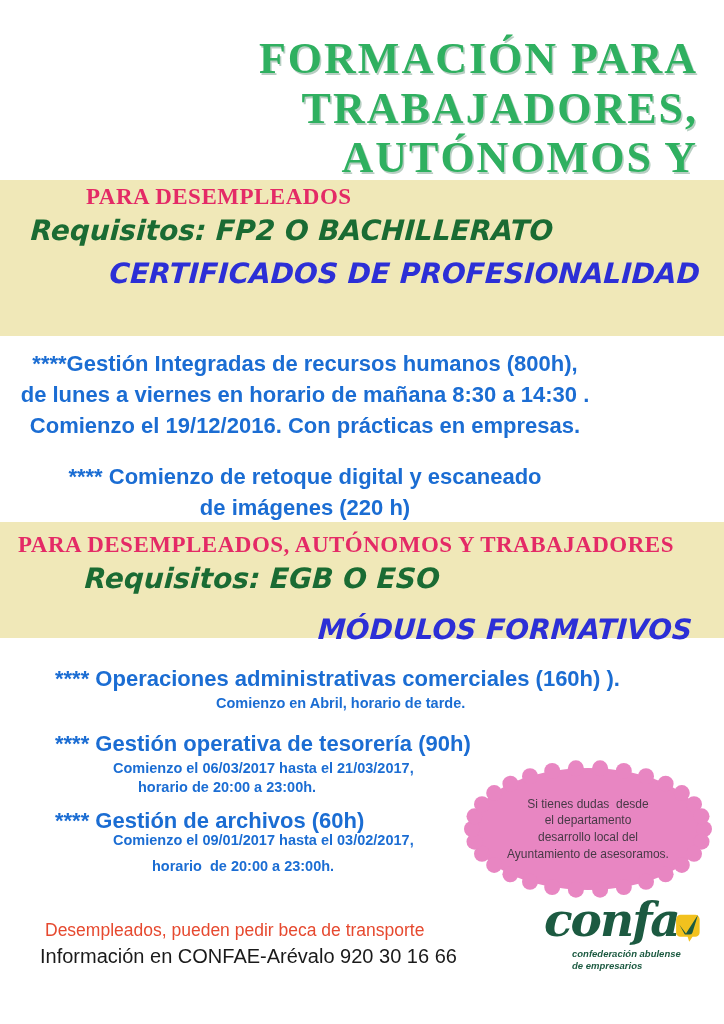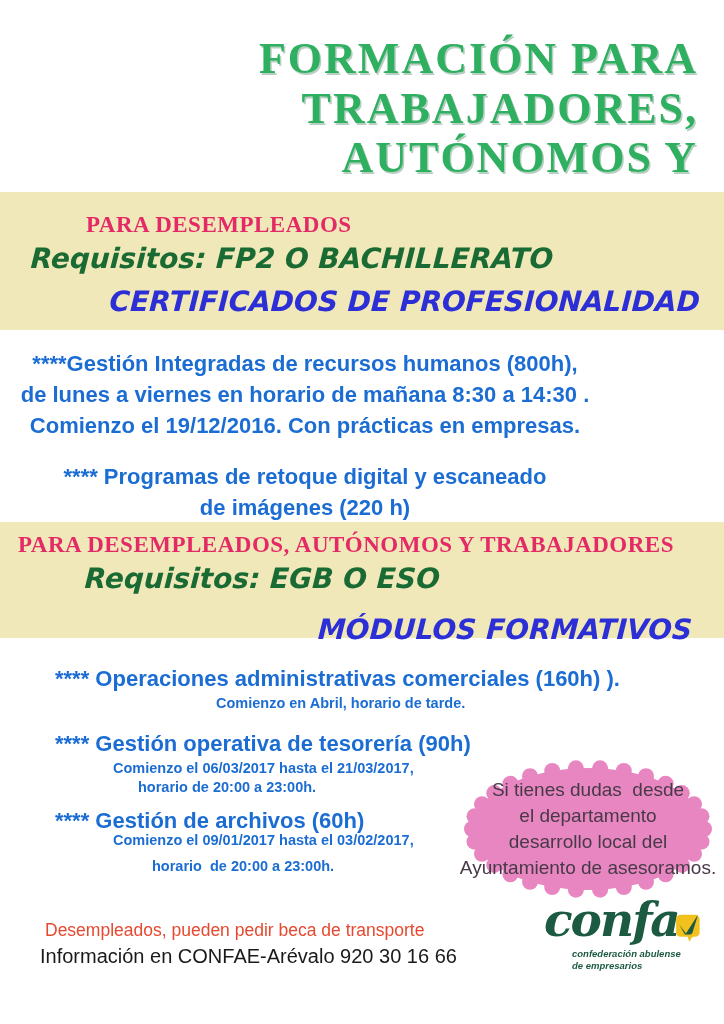--- a/index.html
+++ b/index.html
@@ -24,21 +24,21 @@
     color: #2fb060;
     text-shadow: 1.5px 1.5px 0 rgba(16, 94, 52, 0.30);
   }
 
   
   .section-box {
     left: 0; width: 724px;
     background: #f0e8b8;
     box-sizing: border-box;
   }
-  .box-1 { top: 192px; height: 138px; padding-top: 20px; }
+  .box-1 { top: 180px; height: 156px; padding-top: 4px; }
   .box-2 { top: 522px; height: 116px; padding-top: 10px; }
 
   .crimson-heading {
     font-family: "Liberation Serif", serif;
     font-weight: 700;
     font-size: 23px;
     letter-spacing: 0.5px;
     color: #e42a66;
   }
   .box-1 .crimson-heading { margin-left: 86px; }
@@ -92,21 +92,21 @@
     white-space: pre;
   }
 
   
   .bubble-svg { left: 458px; top: 754px; }
   .bubble-text {
     left: 470px; top: 768px; width: 236px; height: 122px;
     display: flex; flex-direction: column;
     align-items: center; justify-content: center;
     color: #473946;
-    font-size: 19px;
+    font-size: 12px;
     line-height: 1.38;
     text-align: center;
   }
   .bubble-text div { white-space: pre; }
 
   
   .beca-note { top: 920px; left: 45px; color: #e6492f; font-size: 17.5px; }
   .info-line { top: 945px; left: 40px; color: #1a1a1a; font-size: 20px; }
 
   .logo { left: 500px; top: 896px; width: 200px; }
@@ -144,21 +144,21 @@
   <div class="marker-blue">CERTIFICADOS DE PROFESIONALIDAD</div>
 </div>
 
 <div class="abs blue-block cert-1">
   <div>****Gestión Integradas de recursos humanos (800h),</div>
   <div>de lunes a viernes en horario de mañana 8:30 a 14:30 .</div>
   <div>Comienzo el 19/12/2016. Con prácticas en empresas.</div>
 </div>
 
 <div class="abs blue-block cert-2">
-  <div>**** Programas de retoque digital y escaneado</div>
+  <div>**** Comienzo de retoque digital y escaneado</div>
   <div>de imágenes (220 h)</div>
 </div>
 
 <div class="abs section-box box-2">
   <div class="crimson-heading">PARA DESEMPLEADOS, AUTÓNOMOS Y TRABAJADORES</div>
   <div class="hand-green">Requisitos: EGB O ESO</div>
   <div class="marker-blue">MÓDULOS FORMATIVOS</div>
 </div>
 
 <div class="abs course-title" style="top:666px; left:55px;">**** Operaciones administrativas comerciales (160h) ).</div>

